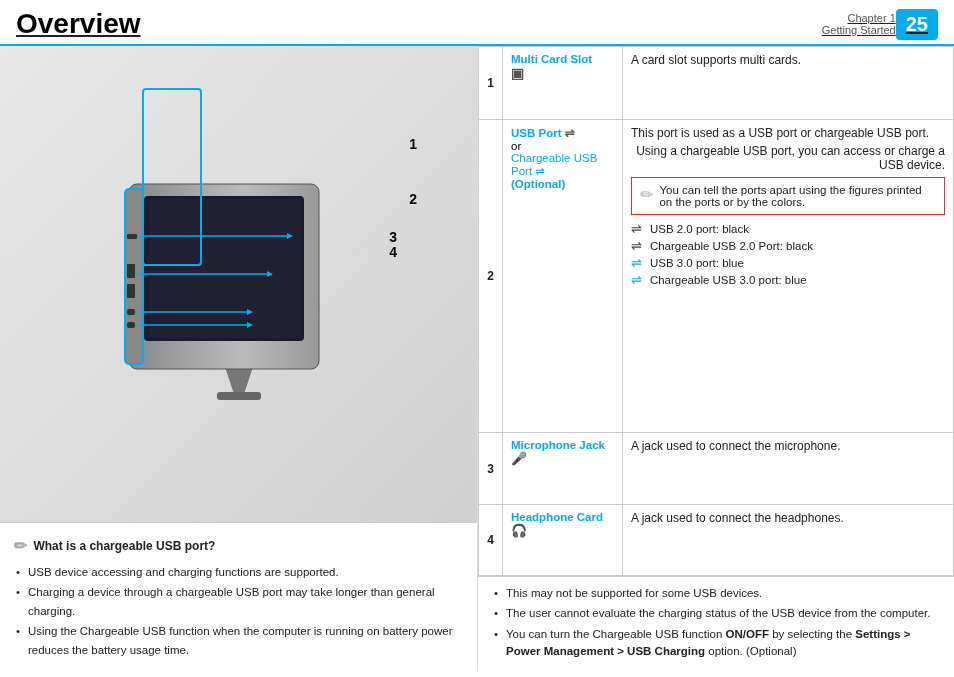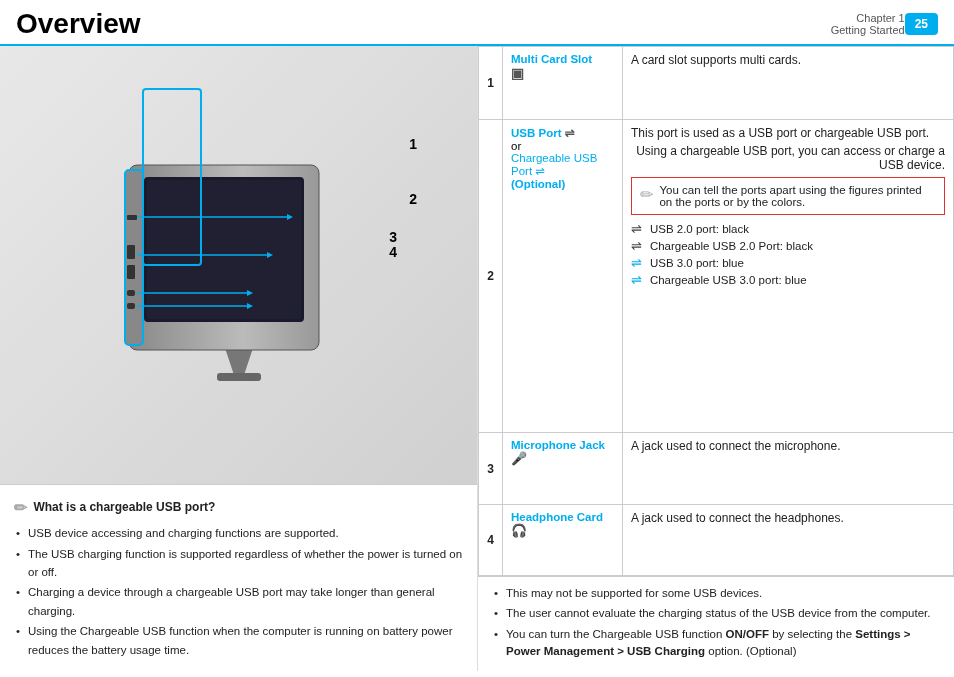--- a/index.html
+++ b/index.html
@@ -13,38 +13,39 @@
       overflow: hidden;
     }
 
     
     .header {
       display: flex;
       align-items: center;
       justify-content: space-between;
       padding: 8px 16px 4px 16px;
       border-bottom: 2px solid #00aeef;
+      text-decoration: underline;
     }
     .header-title {
       font-size: 28px;
       font-weight: bold;
       color: #000;
     }
     .header-right {
       text-align: right;
       font-size: 11px;
       color: #555;
       display: flex;
       align-items: center;
       gap: 0;
     }
     .page-badge {
       background: #00aeef;
       color: #fff;
-      font-size: 12px;
+      font-size: 20px;
       font-weight: bold;
       padding: 4px 10px;
       border-radius: 4px;
     }
 
     
     .main {
       display: flex;
       height: calc(677px - 52px);
     }
@@ -293,21 +294,20 @@
     </div>
 
     <div class="bottom-notes">
       <div class="note-box left">
         <div class="note-title">
           <span class="note-icon">✏</span>
           <span>What is a chargeable USB port?</span>
         </div>
         <ul class="note-list">
           <li>USB device accessing and charging functions are supported.</li>
-          <li>The USB charging function is supported regardless of whether the power is turned on or off.</li>
           <li>Charging a device through a chargeable USB port may take longer than general charging.</li>
           <li>Using the Chargeable USB function when the computer is running on battery power reduces the battery usage time.</li>
         </ul>
       </div>
     </div>
   </div>
 
   <div class="right-panel">
 
     <table class="port-table">

